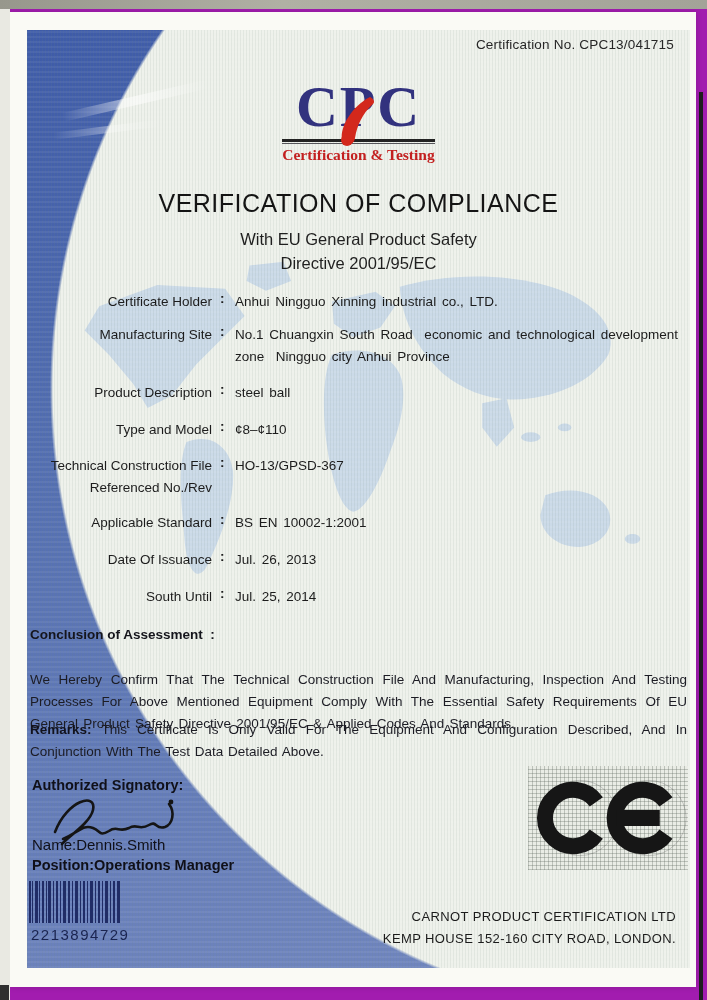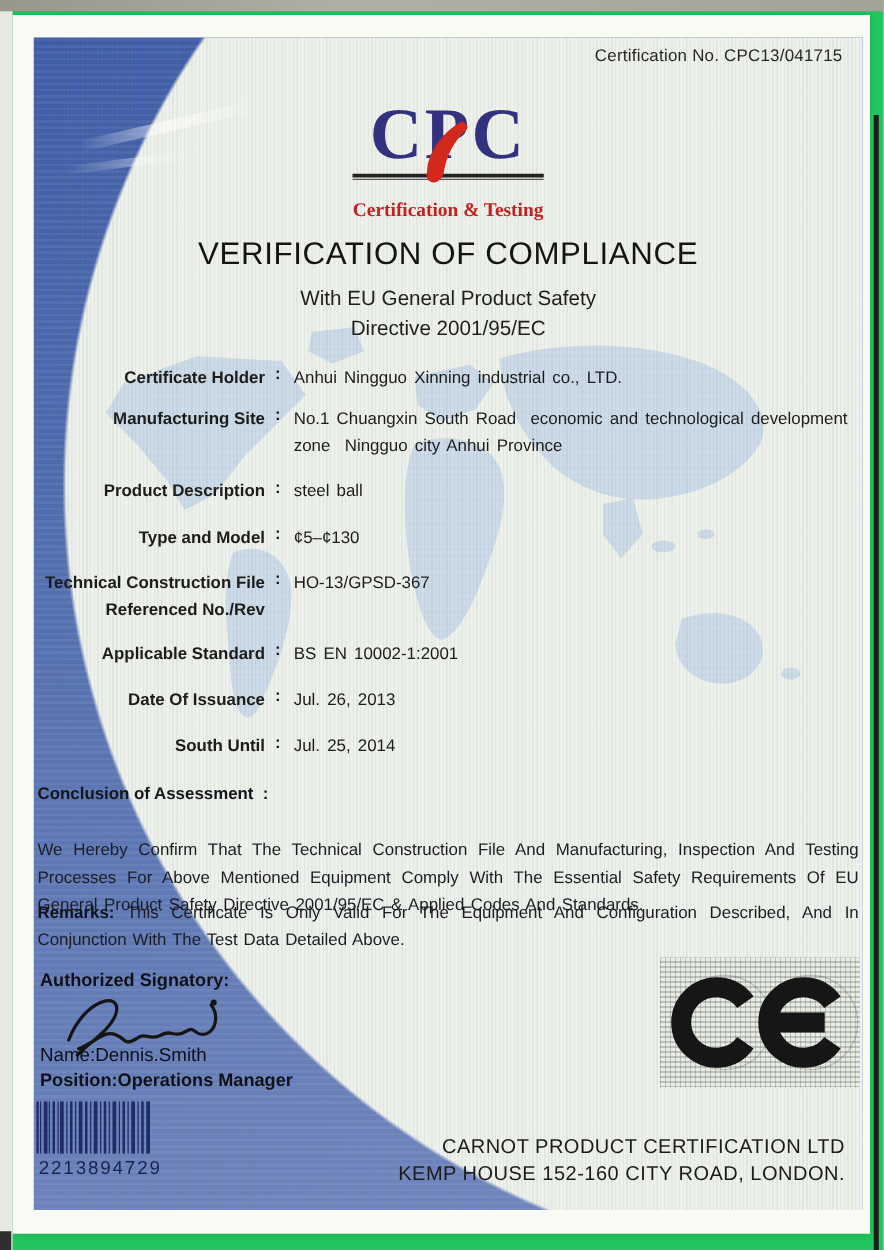--- a/index.html
+++ b/index.html
@@ -1,17 +1,17 @@
 <!DOCTYPE html>
 <html><head>
 <meta charset="utf-8">
 <style>
   html,body{margin:0;padding:0;}
   body{font-family:"Liberation Sans",sans-serif;background:#e7e7e0;}
-  .scene{position:relative;width:707px;height:1000px;overflow:hidden;background:#22c55e;}
+  .scene{position:relative;width:707px;height:1000px;overflow:hidden;background:#a21caf;}
   .sleeve-top{position:absolute;left:0;top:0;width:707px;height:9px;background:linear-gradient(90deg,#97978c,#b0b0a4 40%,#a3a398);}
   .sleeve-left{position:absolute;left:0;top:9px;width:10px;height:991px;background:#e9e9e2;}
   .edge-right{position:absolute;left:699px;top:92px;width:4px;height:908px;background:#1d1d1d;}
   .corner-smudge{position:absolute;left:0;top:985px;width:9px;height:15px;background:#2f2f2f;}
   .paper-shadow{position:absolute;left:10px;top:12px;width:686px;height:975px;background:#fafaf5;box-shadow:0 0 6px rgba(0,0,0,.15);}
 
   .cert{position:absolute;left:27px;top:30px;width:663px;height:938px;
         background:linear-gradient(168deg,#3e5ba8 0%,#5570b2 45%,#7287bf 100%);}
   .globe{position:absolute;inset:0;
         background:radial-gradient(circle 630px at 653px 358px,#eef1eb 0 627px,rgba(238,241,235,0) 630px);}
@@ -24,28 +24,28 @@
   .c2{left:26px;top:96px;width:110px;height:7px;transform:rotate(-7deg);opacity:.6;}
 
   .cert-no{position:absolute;top:7px;right:16px;font-size:13.5px;color:#262626;letter-spacing:.2px;}
 
   .logo{position:absolute;left:0;top:48px;width:100%;text-align:center;}
   .logo-inner{position:relative;display:inline-block;}
   .logo-text{font-family:"Liberation Serif",serif;font-weight:bold;font-size:58px;line-height:1;
              color:#32327e;letter-spacing:2px;}
   .swoosh{position:absolute;left:54px;top:16px;}
   .logo-rule{margin-top:3px;border-top:3.5px solid #232323;border-bottom:1px solid #55555a;height:1px;}
-  .logo-tagline{margin-top:16px;font-family:"Liberation Serif",serif;font-weight:bold;font-size:15.5px;color:#c32020;}
+  .logo-tagline{margin-top:2px;font-family:"Liberation Serif",serif;font-weight:bold;font-size:15.5px;color:#c32020;}
 
   .title{position:absolute;left:0;top:159px;width:100%;text-align:center;font-size:25px;color:#141414;letter-spacing:.5px;}
   .subtitle{position:absolute;left:0;width:100%;text-align:center;font-size:16.5px;color:#1f1f1f;}
   .sub1{top:200px;} .sub2{top:224px;}
 
   .frow{position:absolute;left:0;width:663px;font-size:13.5px;color:#1c1c1c;}
-  .flabel{position:absolute;left:-22px;top:0;width:207px;text-align:right;font-weight:bold;white-space:pre-line;line-height:1.6;}
+  .flabel{position:absolute;left:-22px;top:0;width:207px;text-align:right;font-weight:normal;white-space:pre-line;line-height:1.6;}
   .fcolon{position:absolute;left:193px;top:0;font-weight:bold;}
   .fvalue{position:absolute;left:208px;top:0;width:448px;white-space:pre-wrap;line-height:1.6;word-spacing:2px;}
 
   .concl-head{position:absolute;left:3px;top:597px;font-size:13.5px;font-weight:bold;color:#15151c;white-space:pre;}
   .concl-text{position:absolute;left:3px;top:639px;width:657px;font-size:13.5px;color:#1c1c24;
               text-align:justify;line-height:1.63;word-spacing:1.5px;}
   .remarks{position:absolute;left:3px;top:689px;width:657px;font-size:13.5px;color:#1c1c24;
               text-align:justify;line-height:1.63;word-spacing:1px;}
   .remarks b{color:#12121c;}
 
@@ -53,21 +53,21 @@
   .sig-svg{position:absolute;left:20px;top:762px;}
   .sig-name{position:absolute;left:5px;top:806px;font-size:15px;font-weight:normal;color:#101018;}
   .sig-pos{position:absolute;left:5px;top:827px;font-size:14.5px;font-weight:bold;color:#101018;}
 
   .barcode{position:absolute;left:2px;top:851px;}
   .barcode-num{position:absolute;left:4px;top:896px;font-size:15px;color:#1a2450;letter-spacing:1.5px;}
 
   .ce-box{position:absolute;left:501px;top:736px;width:160px;height:104px;background:#e9ece5;
           background-image:repeating-linear-gradient(0deg,rgba(85,95,85,.30) 0 1px,rgba(0,0,0,0) 1px 4px),
                            repeating-linear-gradient(90deg,rgba(85,95,85,.30) 0 1px,rgba(0,0,0,0) 1px 4px);}
-  .issuer{position:absolute;right:14px;width:400px;text-align:right;font-size:16px;color:#1b1b1b;letter-spacing:.4px;}
+  .issuer{position:absolute;right:14px;width:400px;text-align:right;font-size:13px;color:#1b1b1b;letter-spacing:.4px;}
   .iss1{top:879px;} .iss2{top:901px;text-align:right;} .iss3{top:923px;}
 </style>
 </head>
 <body>
 
 <div class="scene">
   <div class="paper-shadow"></div>
   <div class="sleeve-top"></div>
   <div class="sleeve-left"></div>
 
@@ -124,21 +124,21 @@
 zone  Ningguo city Anhui Province</div>
     </div>
     <div class="frow" style="top:352px">
       <div class="flabel">Product Description</div>
       <div class="fcolon">:</div>
       <div class="fvalue">steel ball</div>
     </div>
     <div class="frow" style="top:389px">
       <div class="flabel">Type and Model</div>
       <div class="fcolon">:</div>
-      <div class="fvalue">¢5–¢130</div>
+      <div class="fvalue">¢8–¢110</div>
     </div>
     <div class="frow" style="top:425px">
       <div class="flabel">Technical Construction File
 Referenced No./Rev</div>
       <div class="fcolon">:</div>
       <div class="fvalue">HO-13/GPSD-367</div>
     </div>
     <div class="frow" style="top:482px">
       <div class="flabel">Applicable Standard</div>
       <div class="fcolon">:</div>

